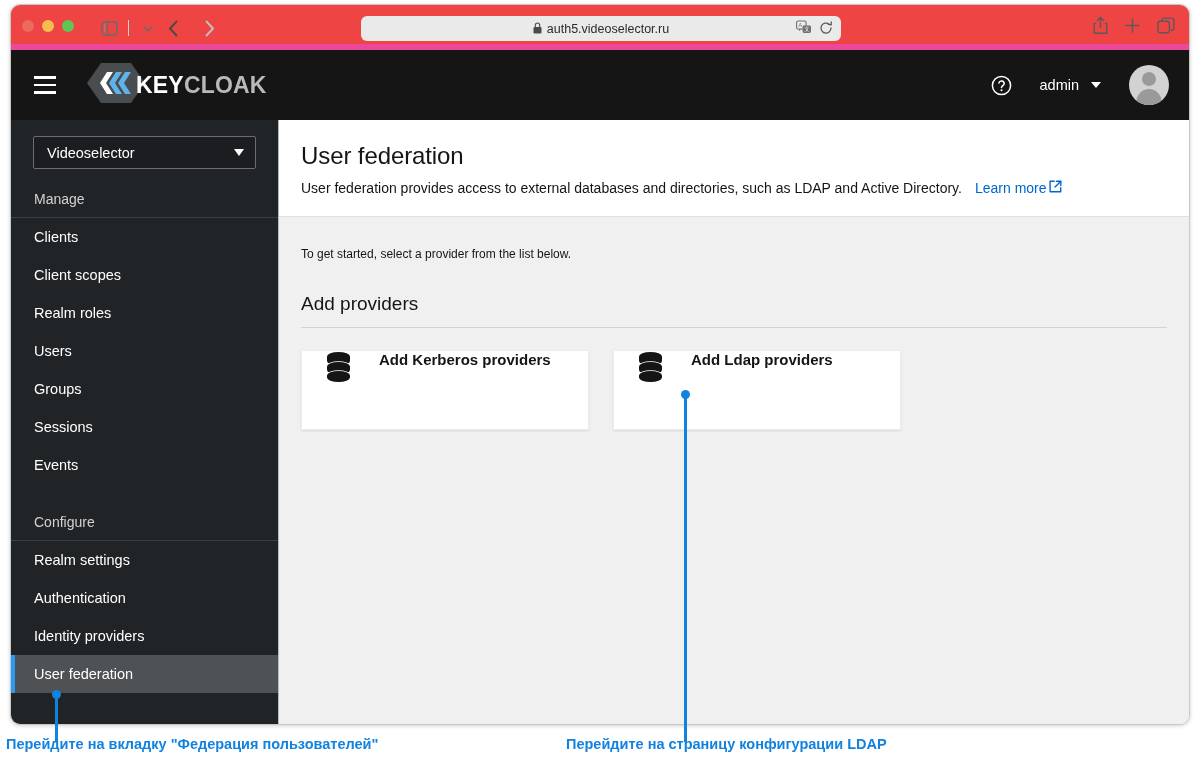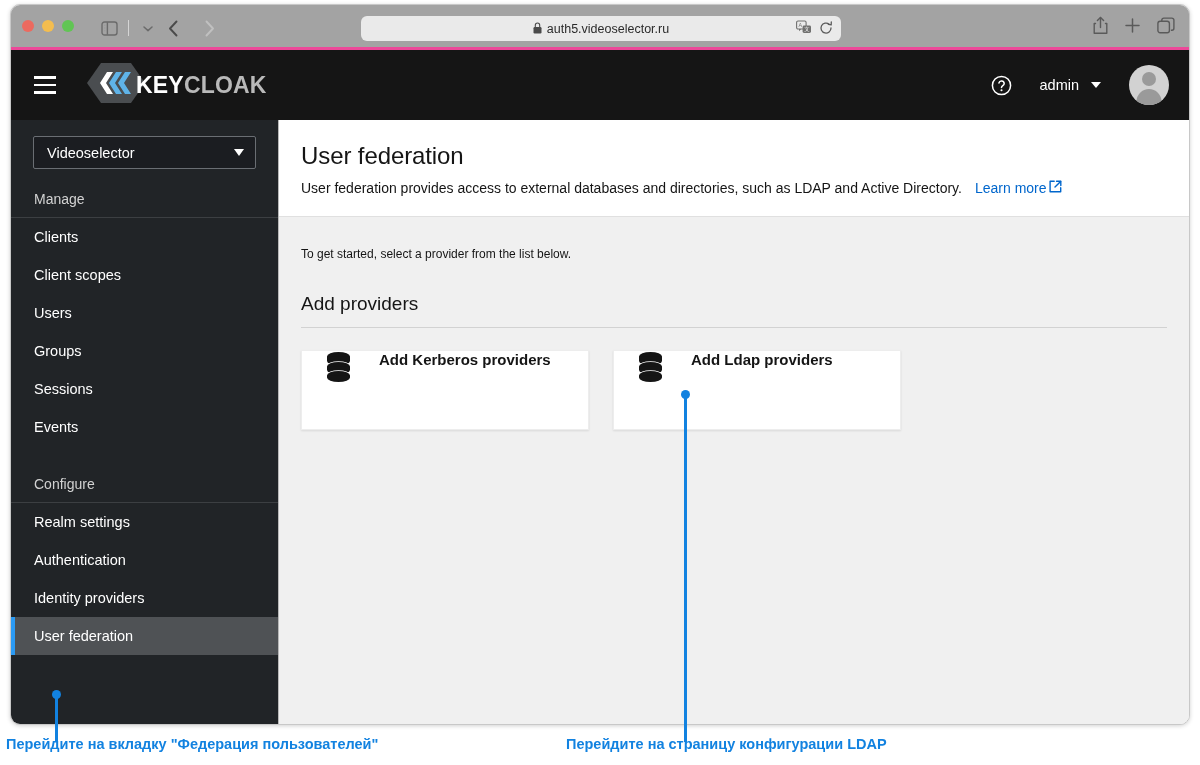--- a/index.html
+++ b/index.html
@@ -19,22 +19,22 @@
     border-radius: 10px;
     border: 1px solid #c8c8c8;
     overflow: hidden;
     box-shadow: 0 1px 4px rgba(0,0,0,.18);
   }
 
   
   #browser-toolbar {
     position: relative;
     height: 45px;
-    background: #a3a3a3;
-    border-bottom: 3px solid #ec4899;
+    background: #ef4444;
+    border-bottom: 6px solid #ec4899;
   }
   .traffic-lights { position: absolute; left: 11px; top: 15px; display: flex; gap: 8px; }
   .light { width: 12px; height: 12px; border-radius: 50%; }
   .light.red { background: #ec6a5f; }
   .light.yellow { background: #f4bd4f; }
   .light.green { background: #61c554; }
 
   .tb-icons-left { position: absolute; left: 85px; top: 11px; display: flex; align-items: center; gap: 3px; }
   .tb-btn {
     width: 26px; height: 24px;
@@ -314,20 +314,21 @@
       <div id="sidebar">
         <div id="realm-select">
           <span>Videoselector</span>
           <span class="caret-d"></span>
         </div>
 
         <div class="nav-section">
           <div class="nav-heading">Manage</div>
           <div class="nav-item">Clients</div>
           <div class="nav-item">Client scopes</div>
+          <div class="nav-item">Realm roles</div>
           <div class="nav-item">Users</div>
           <div class="nav-item">Groups</div>
           <div class="nav-item">Sessions</div>
           <div class="nav-item">Events</div>
         </div>
 
         <div class="nav-section configure">
           <div class="nav-heading">Configure</div>
           <div class="nav-item">Realm settings</div>
           <div class="nav-item">Authentication</div>

